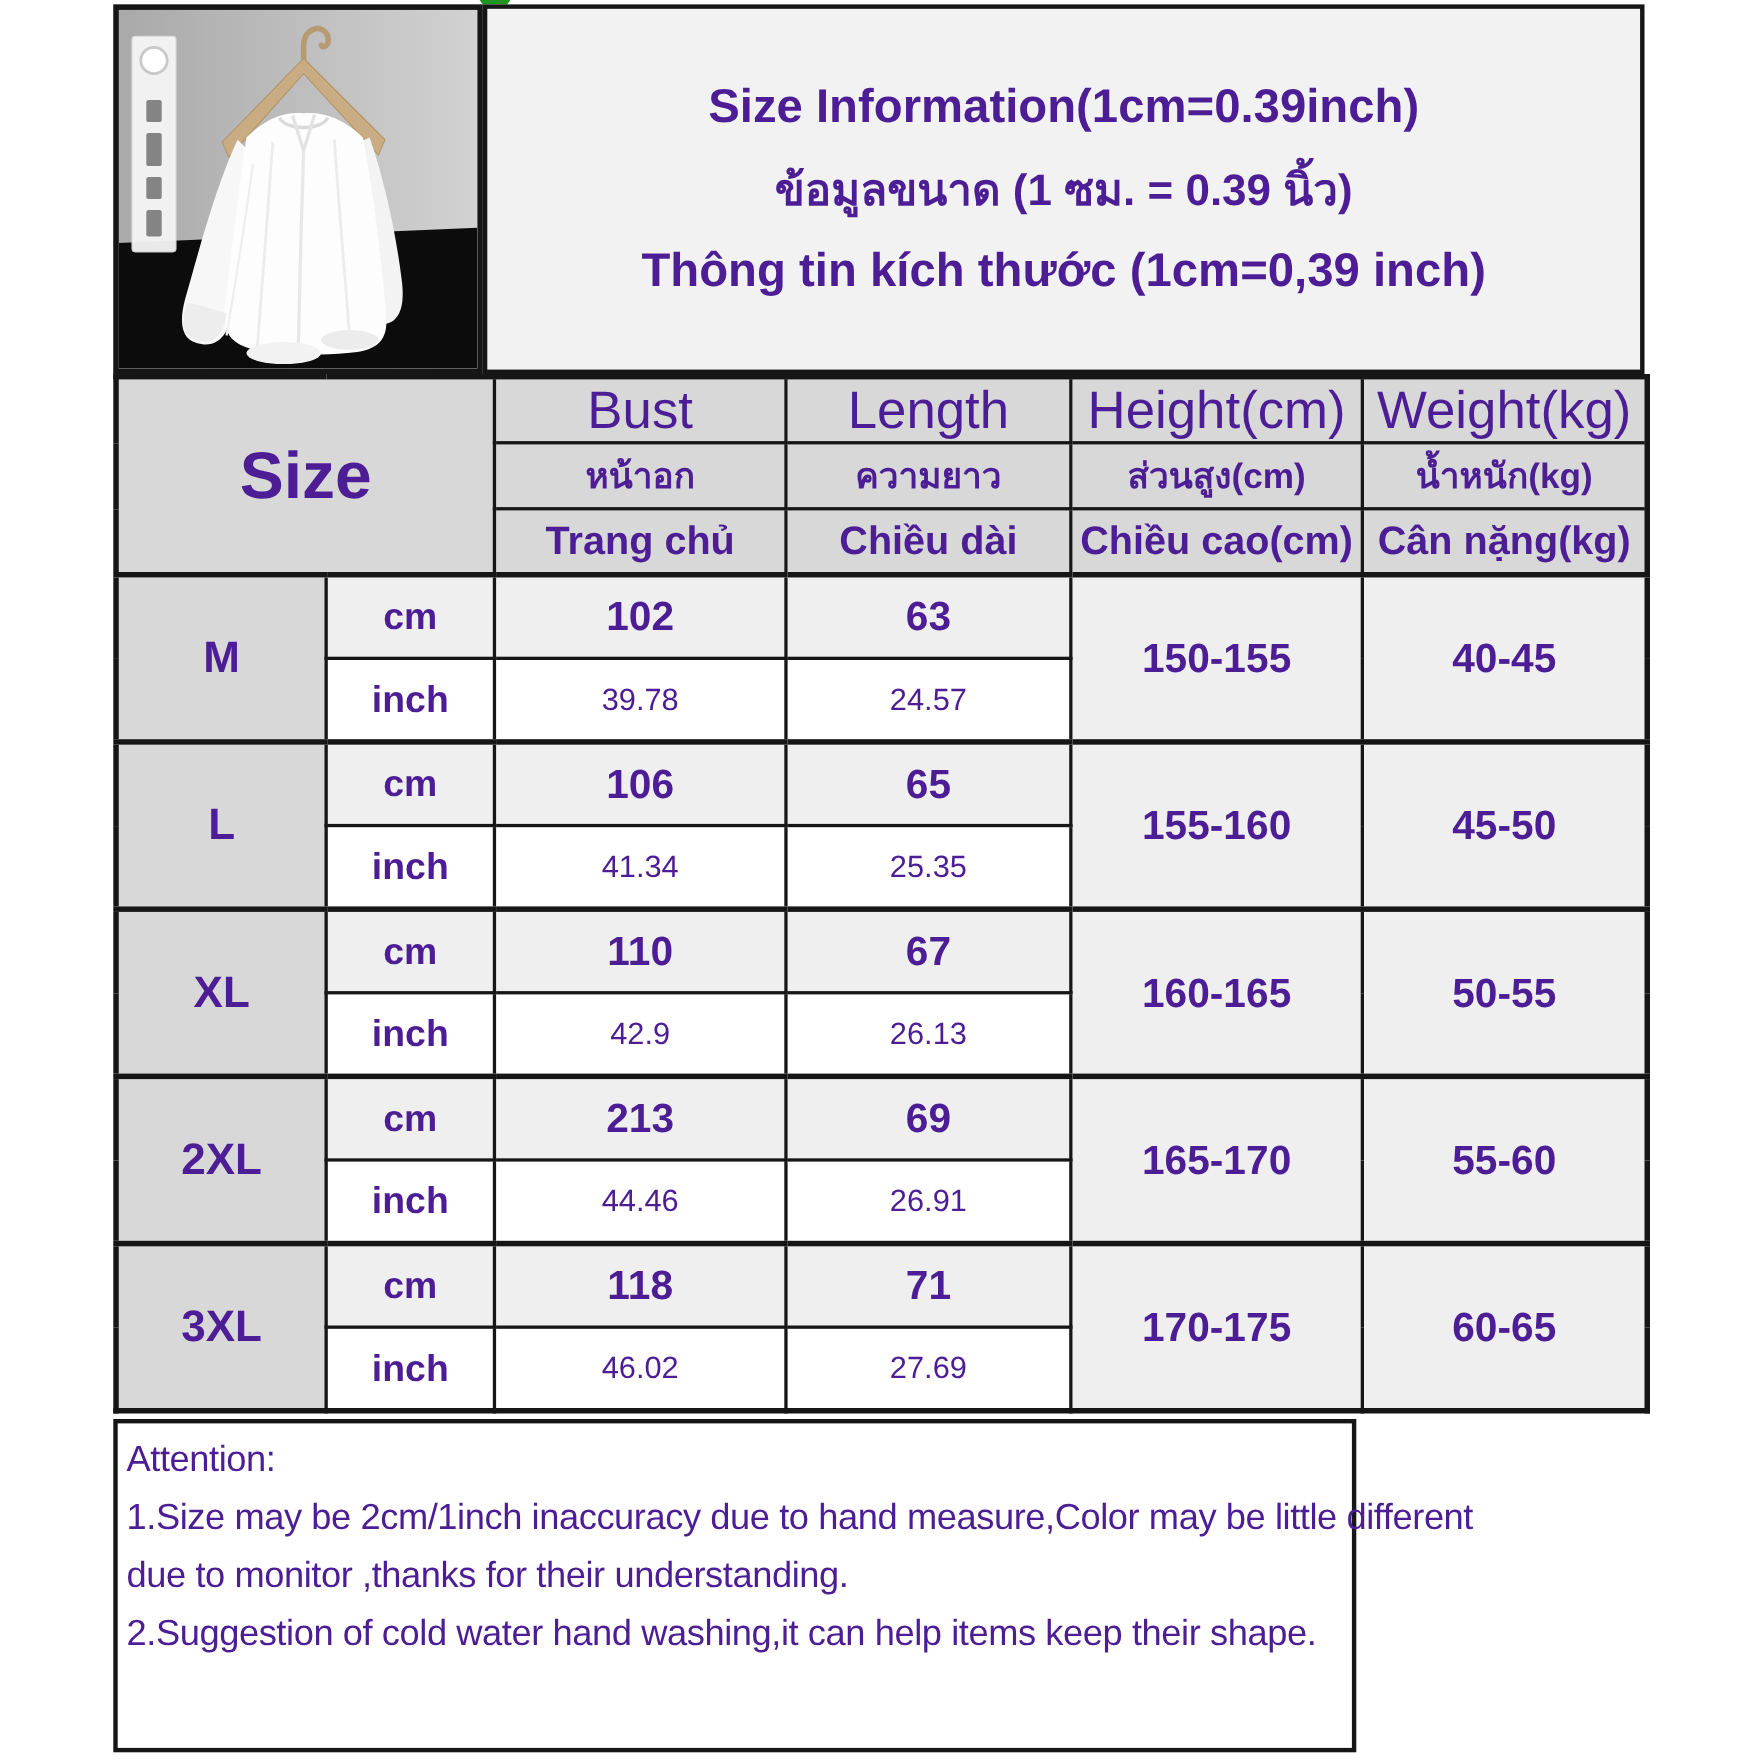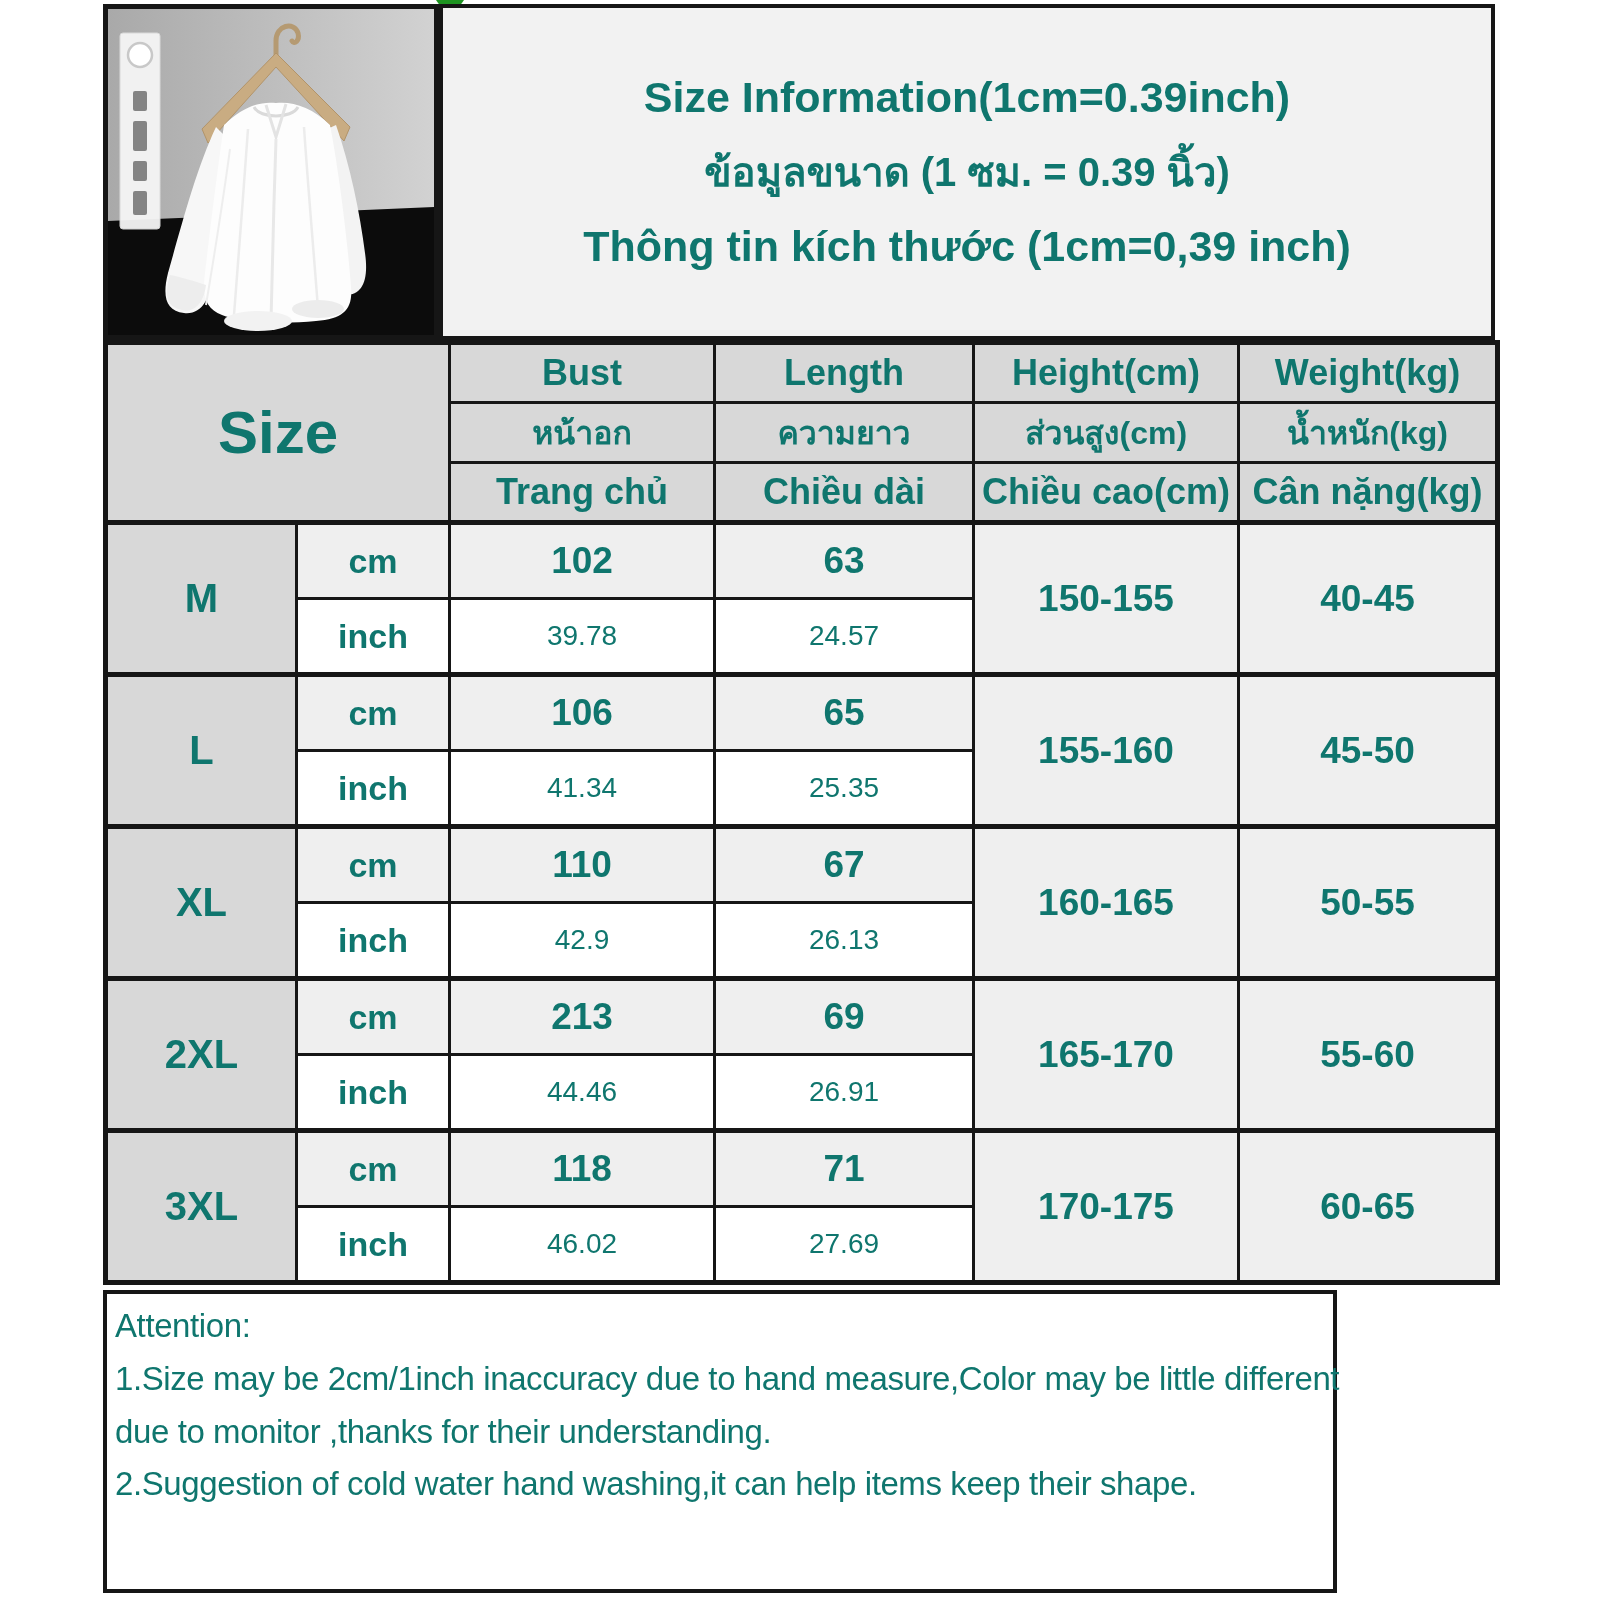--- a/index.html
+++ b/index.html
@@ -1,18 +1,18 @@
 <!DOCTYPE html>
 <html><head>
 <meta charset="utf-8">
 <style>
   html,body { margin:0; padding:0; background:#ffffff; }
   .canvas {
     position:relative; width:1600px; height:1600px; background:#ffffff;
-    font-family:"Liberation Sans","DejaVu Sans",sans-serif; color:#0f766e;
+    font-family:"Liberation Sans","DejaVu Sans",sans-serif; color:#4c1d95;
     overflow:hidden;
   }
 
   
   .product-box {
     position:absolute; left:103px; top:4px; width:336px; height:336px;
     border:5px solid #161616; box-sizing:border-box; background:#b5b5b5;
   }
   .product-box svg { display:block; width:100%; height:100%; }
 
@@ -42,35 +42,35 @@
   }
   table.size-table td {
     border:3px solid #161616; text-align:center; vertical-align:middle;
     padding:0; overflow:hidden;
   }
   tr.head-row   { height:60px; }
   tr.data-row   { height:76px; }
   tr.group-start td { border-top:5px solid #161616; }
 
   td.size-head { background:#d8d8d8; font-size:60px; font-weight:bold; }
-  td.h-en  { background:#d8d8d8; font-size:36px; font-weight:bold; }
+  td.h-en  { background:#d8d8d8; font-size:48px; font-weight:normal; }
   td.h-th  { background:#d8d8d8; font-size:32px; font-weight:bold; }
   td.h-vi  { background:#d8d8d8; font-size:36px; font-weight:bold; }
 
   td.size-label { background:#d8d8d8; font-size:40px; font-weight:bold; }
   td.unit       { font-size:34px; font-weight:bold; }
   tr.row-cm  td.unit, tr.row-cm  td.val { background:#efefef; }
   tr.row-inch td.unit, tr.row-inch td.val { background:#ffffff; }
   tr.row-cm  td.val  { font-size:37px; font-weight:bold; }
   tr.row-inch td.val { font-size:28px; font-weight:normal; }
   td.range { background:#efefef; font-size:37px; font-weight:bold; }
 
   
   .attention-box {
-    position:absolute; left:103px; top:1290px; width:1234px; height:303px;
+    position:absolute; left:103px; top:1290px; width:1130px; height:303px;
     box-sizing:border-box; border:4px solid #161616; background:#ffffff;
     padding:6px 8px; font-size:33px; letter-spacing:-0.4px; line-height:1.6;
   }
   .attention-box div { white-space:nowrap; }
 </style>
 </head>
 <body>
 
 <div class="canvas">
 

